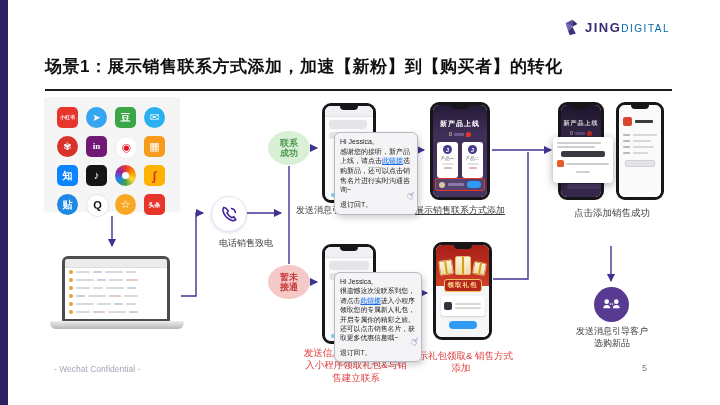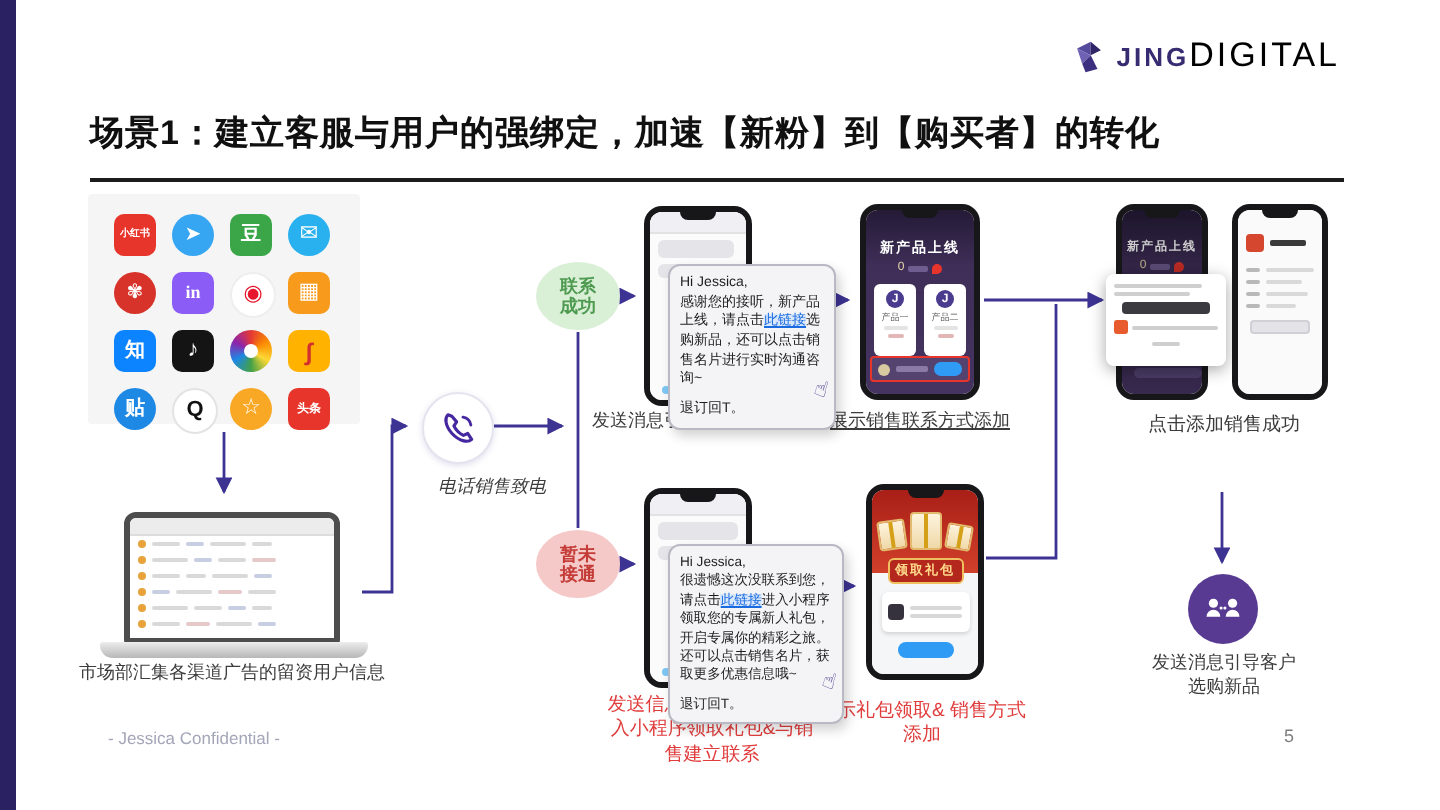--- a/index.html
+++ b/index.html
@@ -4,37 +4,37 @@
 <style>
   html,body{margin:0;padding:0;background:#e9e9e9;}
   .slide{position:relative;width:720px;height:405px;background:#fff;overflow:hidden;
          font-family:"Liberation Sans","DejaVu Sans",sans-serif;color:#222;}
   .abs{position:absolute;}
   
   .strip{left:0;top:0;width:8px;height:405px;background:#2a2162;}
   
   .logo{right:50px;top:18px;display:flex;align-items:center;gap:5px;}
   .logo .jing{font-weight:bold;color:#372c71;font-size:13px;letter-spacing:1.5px;}
-  .logo .digital{color:#000000;font-size:17px;letter-spacing:1.5px;}
+  .logo .digital{color:#0369a1;font-size:10px;letter-spacing:1.5px;}
   
   .title{left:45px;top:55px;width:640px;font-size:17px;font-weight:bold;color:#101010;letter-spacing:.5px;}
   .title-rule{left:45px;top:89px;width:627px;height:2px;background:#1c1c1c;}
   
   .foot-left{left:54px;top:364px;font-size:8.5px;color:#a3a6b8;}
   .foot-page{left:642px;top:363px;font-size:9px;color:#7d7d7d;}
   
   .grid{left:44px;top:97px;width:136px;height:115px;background:#f5f5f5;border-radius:2px;
         display:grid;grid-template-columns:repeat(4,21px);grid-auto-rows:21px;gap:8px;
         padding:10px 0 0 13px;box-sizing:border-box;}
   .ap{width:21px;height:21px;display:flex;align-items:center;justify-content:center;
       color:#fff;font-size:11px;font-weight:bold;border-radius:5px;line-height:1;}
   .rnd{border-radius:50%;}
   .ic1{background:#e7352c;font-size:5px;} .ic2{background:#36a6f2;font-size:10px;}
   .ic3{background:#3aa648;font-size:10px;} .ic4{background:#29b0ef;font-size:11px;}
-  .ic5{background:#d7332a;font-size:10px;} .ic6{background:#8b5cf6;font-size:9px;font-style:normal;font-family:Liberation Serif, serif;}
+  .ic5{background:#d7332a;font-size:10px;} .ic6{background:#701a75;font-size:9px;font-style:normal;font-family:Liberation Serif, serif;}
   .ic7{background:#fff;border:1px solid #eee;color:#e6162d;font-size:11px;}
   .ic8{background:#f89b1c;font-size:11px;} .ic9{background:#0d84ff;font-size:10px;}
   .ic10{background:#141414;font-size:11px;}
   .ic11{background:conic-gradient(#e53935,#fb8c00,#fdd835,#43a047,#1e88e5,#8e24aa,#e53935);position:relative;}
   .ic11::after{content:"";position:absolute;width:7px;height:7px;background:#fff;border-radius:50%;}
   .ic12{background:#ffb300;color:#d32f2f;font-size:12px;}
   .ic13{background:#1e88e5;font-size:10px;}
   .ic14{background:#fff;border:1px solid #e3e3e3;color:#111;font-size:11px;}
   .ic15{background:#f9a825;font-size:11px;} .ic16{background:#e7352c;font-size:6px;}
   
@@ -165,21 +165,21 @@
   <div class="abs logo">
     <svg width="17" height="17" viewBox="0 0 20 20">
       <path d="M3,5 L11,1 L11,9 Z" fill="#564a9c"></path>
       <path d="M3,5 L11,9 L6,14 Z" fill="#6f62b5"></path>
       <path d="M11,1 L17,6 L11,9 Z" fill="#2f2566"></path>
       <path d="M6,14 L11,9 L15,17 L8,19 Z" fill="#3d2f7f"></path>
     </svg>
     <span><span class="jing">JING</span><span class="digital">DIGITAL</span></span>
   </div>
 
-  <div class="abs title">场景1：建立客服与用户的强绑定，加速【新粉】到【购买者】的转化</div>
+  <div class="abs title">场景1：展示销售联系方式添加，加速【新粉】到【购买者】的转化</div>
   <div class="abs title-rule"></div>
 
   <div class="abs grid z2">
     <div class="ap ic1">小红书</div>
     <div class="ap ic2 rnd">➤</div>
     <div class="ap ic3">豆</div>
     <div class="ap ic4 rnd">✉</div>
     <div class="ap ic5 rnd">✾</div>
     <div class="ap ic6">in</div>
     <div class="ap ic7 rnd">◉</div>
@@ -233,29 +233,28 @@
       </div>
     <div class="lap-row">
         <i class="d"></i>
         <i class="b1"></i>
         <i class="b5"></i>
         <i class="b3"></i>
         <i class="b2"></i>
       </div>
   </div>
   <div class="abs lap-base z2"></div>
-  <div class="abs cap" style="left:30px;top:331px;width:172px;">市场部汇集各渠道广告的留资用户信息</div>
 
   <div class="abs call z2">
     <svg width="19" height="19" viewBox="0 0 24 24">
       <path d="M5,3 C4,4 3.5,5.5 3.8,7.5 C4.5,12.5 9.5,18 15,19.5 C17,20 19,19.5 20,18.5 L17.5,14.8 L14.8,16 C12.3,14.8 10,12.5 8.8,10 L10.5,7.5 L7.5,4 Z" fill="none" stroke="#4527a0" stroke-width="2" stroke-linejoin="round"></path>
       <path d="M14.5,4.5 a6,6 0 0 1 5,5" fill="none" stroke="#4527a0" stroke-width="1.8" stroke-linecap="round"></path>
     </svg>
   </div>
-  <div class="abs cap" style="left:204px;top:238px;width:84px;font-style:italic;">电话销售致电</div>
+  <div class="abs cap" style="left:204px;top:238px;width:84px;">电话销售致电</div>
 
   <div class="abs bubble bub-green z2">
       <span>联系成功</span>
     </div>
   <div class="abs bubble bub-red z2">
       <span>暂未接通</span>
     </div>
 
   <div class="phone z2" style="left:322px;top:103px;width:54px;height:100px;">
     <div class="notch"></div>
@@ -413,16 +412,16 @@
         <path d="M3.4,16 a3.6,3.6 0 0 1 7.2,0 z"></path>
         <circle cx="17" cy="9" r="2.4"></circle>
         <path d="M13.4,16 a3.6,3.6 0 0 1 7.2,0 z"></path>
         <circle cx="11" cy="11.5" r=".8"></circle>
         <circle cx="13" cy="11.5" r=".8"></circle>
       </g>
     </svg>
   </div>
   <div class="abs cap" style="left:572px;top:326px;width:80px;">发送消息引导客户选购新品</div>
 
-  <div class="abs foot-left">- Jessica Confidential -</div>
+  <div class="abs foot-left">- Wechat Confidential -</div>
   <div class="abs foot-page">5</div>
 
 </div>
 
 </body></html>

